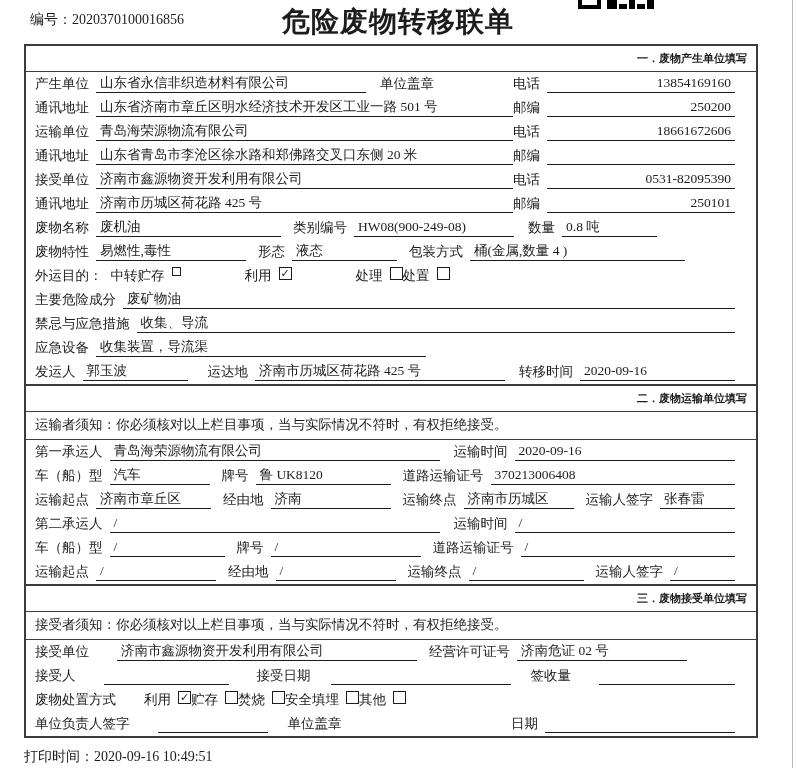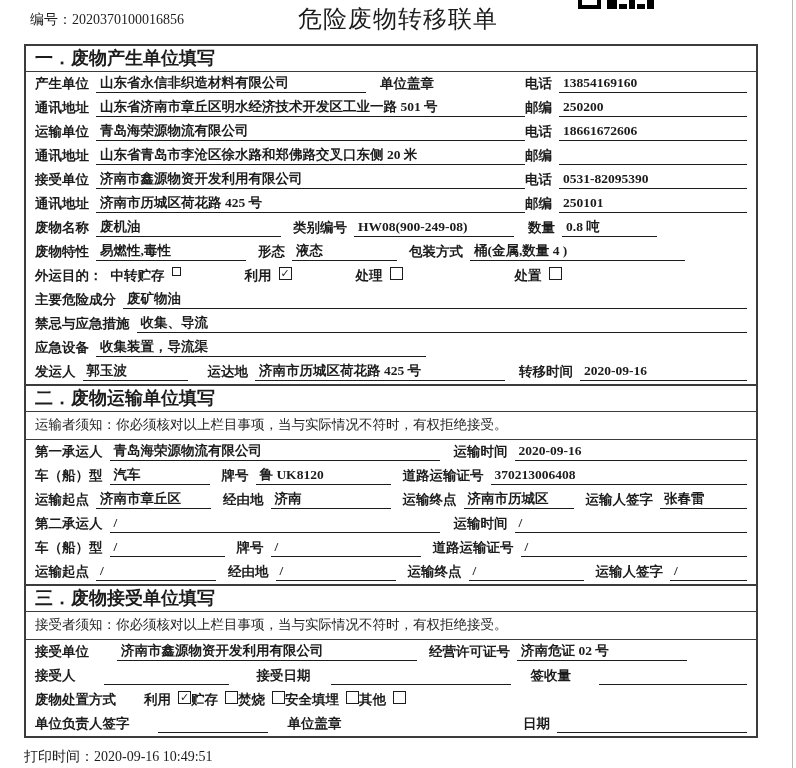--- a/index.html
+++ b/index.html
@@ -12,62 +12,61 @@
   }
   .page-edge {
     position:absolute; top:0; right:3px; width:1px; height:768px;
     background:#b9b9b9;
   }
   
   .doc-header { position:relative; height:28px; }
   .serial { position:absolute; left:30px; top:11px; font-size:14px; white-space:nowrap; }
   .doc-title {
     position:absolute; left:0; right:0; top:3px; text-align:center;
-    font-size:24px; font-weight:normal; letter-spacing:1px;
+    font-size:28px; font-weight:bold; letter-spacing:1px;
   }
   .qr-frag { position:absolute; left:578px; top:0; }
   
   .form {
     position:absolute; left:24px; top:44px; width:734px;
     border:2px solid #3c3c3c; background:#fff;
   }
   .section + .section { border-top:2px solid #3c3c3c; }
   .sec-title {
-    font-weight:bold; font-size:18px; padding:3px 24px 4px 9px;
-    border-bottom:1.5px solid #3c3c3c; line-height:18px;
+    font-weight:bold; font-size:11px; padding:3px 9px 4px 9px;
+    border-bottom:1.5px solid #3c3c3c; line-height:18px;text-align:right;
   }
   .notice {
     font-size:13.5px; padding:4px 9px 5px 9px; line-height:18px;
     border-bottom:1.5px solid #3c3c3c; white-space:nowrap;
   }
   .row {
     display:flex; align-items:flex-end; height:24px;
-    padding:0 9px 3px 9px; font-size:13.5px; line-height:18px;
+    padding:0 21px 3px 9px; font-size:13.5px; line-height:18px;
     white-space:nowrap;
-    font-weight:bold;
   }
   .sec1 .row { height:24px; }
   .lbl { white-space:nowrap; }
   .val {
     border-bottom:1px solid #1c1c1c; margin-left:7px; padding:0 4px;
     min-height:18px; white-space:nowrap; overflow:hidden;
   }
   .grow { flex:1 1 auto; }
   .sp { flex:1 1 auto; }
   .ctr { text-align:left; }
   .ml8{margin-left:8px}.ml12{margin-left:12px}.ml14{margin-left:14px}
   .ml20{margin-left:20px}.ml28{margin-left:28px}.ml45{}
-  .ml64{margin-left:64px}.ml112{margin-left:112px}
+  .ml64{margin-left:64px}.ml112{}
   .w95{width:95px}.w100{width:100px}.w105{width:105px}.w110{width:110px}
   .w115{width:115px}.w120{width:120px}.w125{width:125px}.w135{width:135px}
   .w150{width:150px}.w160{width:160px}.w170{width:170px}.w180{width:180px}
   .w185{width:185px}.w190{width:190px}.w215{width:215px}.w250{width:250px}
   .w270{width:270px}.w300{width:300px}.w330{width:330px}
   .rgrp { display:flex; align-items:flex-end; width:222px; margin-left:auto; }
-  .rgrp .val { flex:1 1 auto; }
+  .rgrp .val { flex:1 1 auto;text-align:right; }
   
   .opt { display:inline-flex; }
   .cbx {
     display:inline-block; width:13px; height:13px; border:1px solid #1c1c1c;
     margin-left:7px; font-size:11px; line-height:12px; text-align:center;
     font-family:"DejaVu Sans", sans-serif;
   }
   .cbx-sm { width:9px; height:9px; margin-bottom:1px; }
   
   .print-line { position:absolute; left:24px; top:748px; font-size:14px; white-space:nowrap; }

